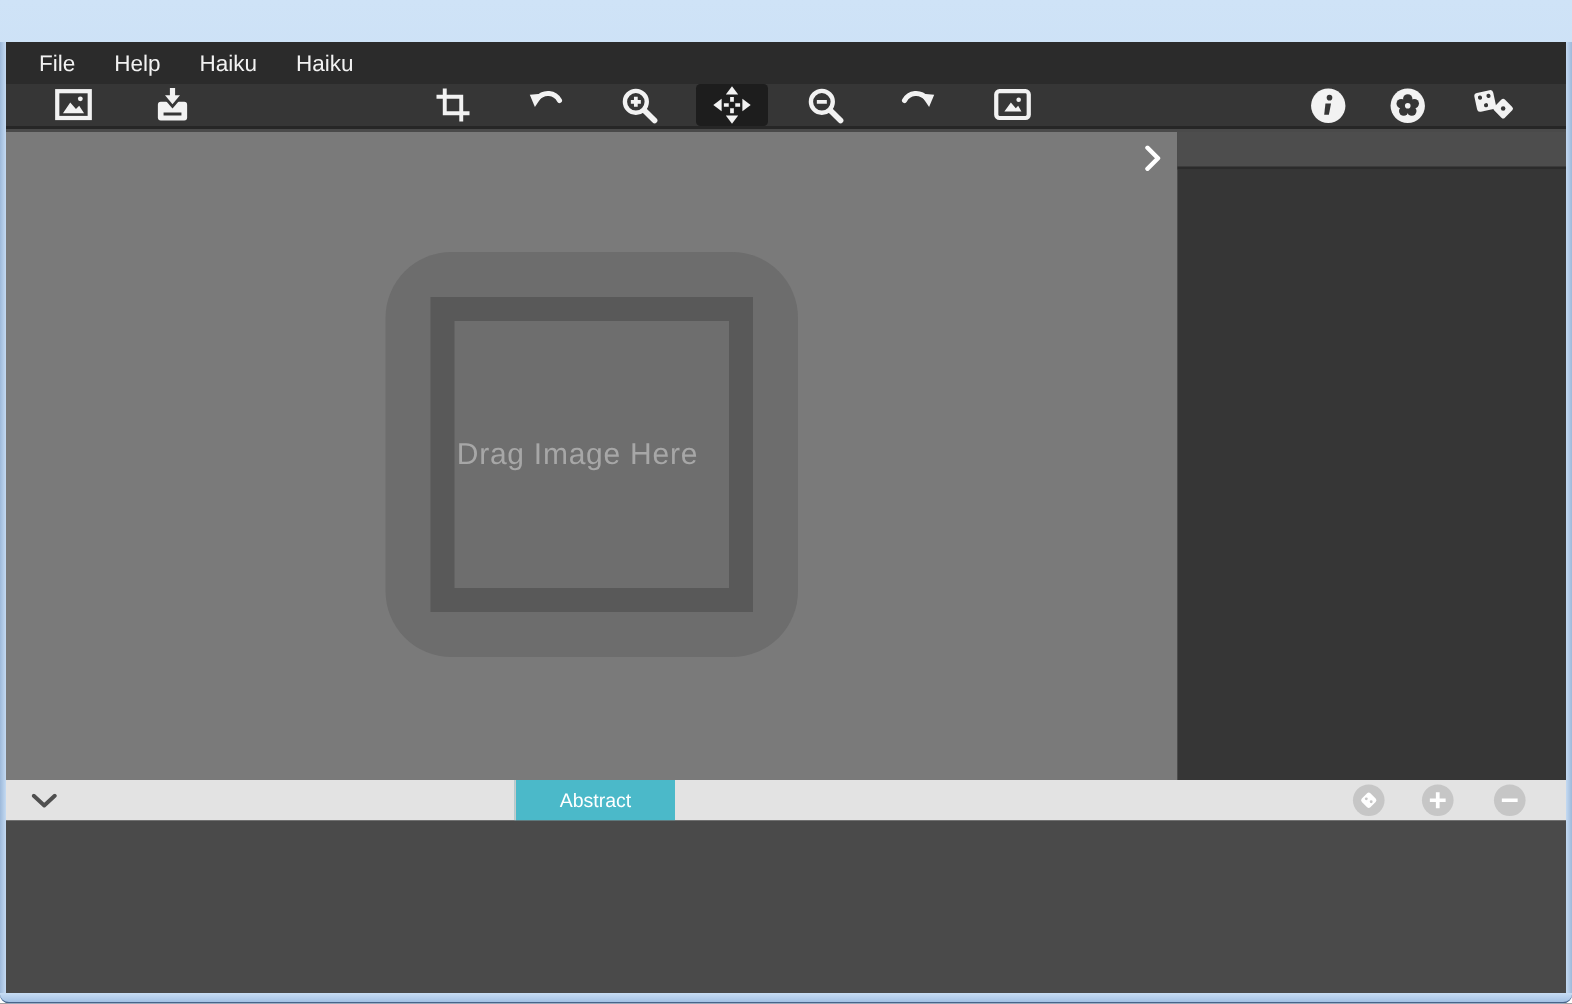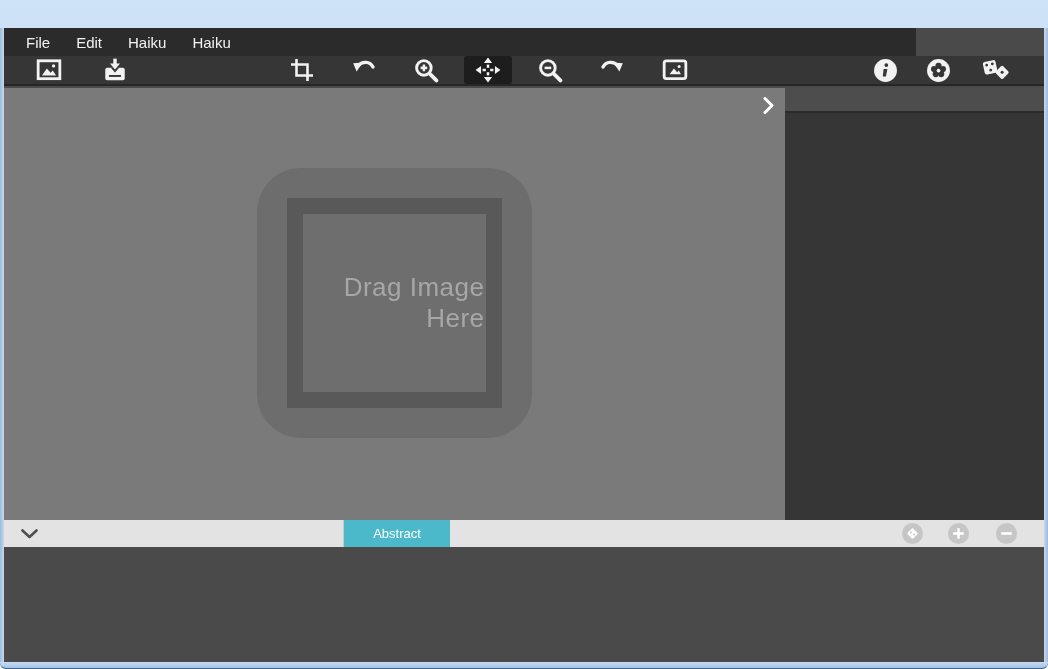--- a/index.html
+++ b/index.html
@@ -32,41 +32,41 @@
   .glyph-max { width:10px; height:8px; border:1px solid #3c4c63; box-shadow:inset 0 0 0 2px #fff; }
   .glyph-close { position:relative; width:12px; height:12px; }
   .glyph-close::before,.glyph-close::after { content:""; position:absolute; left:5px; top:0;
     width:3px; height:12px; background:#fff; border-radius:1px; box-shadow:0 0 1px #7a1d0c; }
   .glyph-close::before { transform:rotate(45deg); }
   .glyph-close::after { transform:rotate(-45deg); }
 
   
   .app-body { position:absolute; left:4px; top:28px; width:1040px; height:634px; background:#4a4a4a; }
 
-  .menubar { position:absolute; left:0; top:0; width:912px; height:28px; background:#2b2b2b;
+  .menubar { position:absolute; left:0; top:0; width:1040px; height:28px; background:#2b2b2b;
     display:flex; align-items:center; padding-left:9px; }
   .menu-item { color:#f2f2f2; font-size:15px; padding:4px 13px; cursor:default; }
 
   .toolbar { position:absolute; left:0; top:28px; width:1040px; height:30px; background:#363636;
     border-bottom:2px solid #262626; }
   .tool { position:absolute; top:0; width:48px; height:28px; display:flex; align-items:center;
     justify-content:center; }
   .tool.selected { background:#1d1d1d; border-radius:3px; }
   .tool svg { display:block; }
 
   
   .main { position:absolute; left:0; top:60px; width:1040px; height:432px; }
   .canvas { position:absolute; left:0; top:0; width:781px; height:432px; background:#7a7a7a; }
   .panel-toggle { position:absolute; right:6px; top:6px; width:22px; height:22px;
     display:flex; align-items:center; justify-content:center; }
   .dropzone { position:absolute; left:253px; top:80px; width:275px; height:270px;
     background:#6d6d6d; border-radius:44px; display:flex; align-items:center; justify-content:center; }
   .drop-frame { width:215px; height:210px; border:16px solid #595959; background:#6e6e6e;
     display:flex; align-items:center; justify-content:center; }
-  .drop-text { width:180px; text-align:right; color:#a7a7a7; font-size:26px; line-height:31px;
+  .drop-text { width:180px; text-align:left; color:#a7a7a7; font-size:20px; line-height:31px;
     letter-spacing:.5px; }
   .side-panel { position:absolute; left:781px; top:0; width:259px; height:432px; background:#363636; }
   .side-panel-header { position:absolute; left:0; top:0; width:259px; height:25px; background:#4d4d4d;
     border-bottom:2px solid #2b2b2b; }
 
   
   .bottombar { position:absolute; left:0; top:492px; width:1040px; height:27px; background:#e3e3e3; }
   .collapse-btn { position:absolute; left:12px; top:3px; width:26px; height:21px;
     display:flex; align-items:center; justify-content:center; }
   .tab { position:absolute; top:0; height:27px; display:flex; align-items:center;
@@ -92,21 +92,21 @@
 </head>
 <body>
 
 <div class="window">
 
 
   <div class="app-body">
 
     <div class="menubar">
       <div class="menu-item">File</div>
-      <div class="menu-item">Edit</div>
+      <div class="menu-item">Help</div>
       <div class="menu-item">Haiku</div>
       <div class="menu-item">Haiku</div>
     </div>
 
     <div class="toolbar">
 
       <div class="tool" style="left:21px">
         <svg width="26" height="26" viewBox="0 0 24 24">
           <rect x="2" y="3.5" width="20" height="16.5" fill="none" stroke="#f2f2f2" stroke-width="2.6"></rect>
           <polygon points="5.5,17 10,10.5 13.5,14.5 15.5,12.5 18.5,17" fill="#f2f2f2"></polygon>

